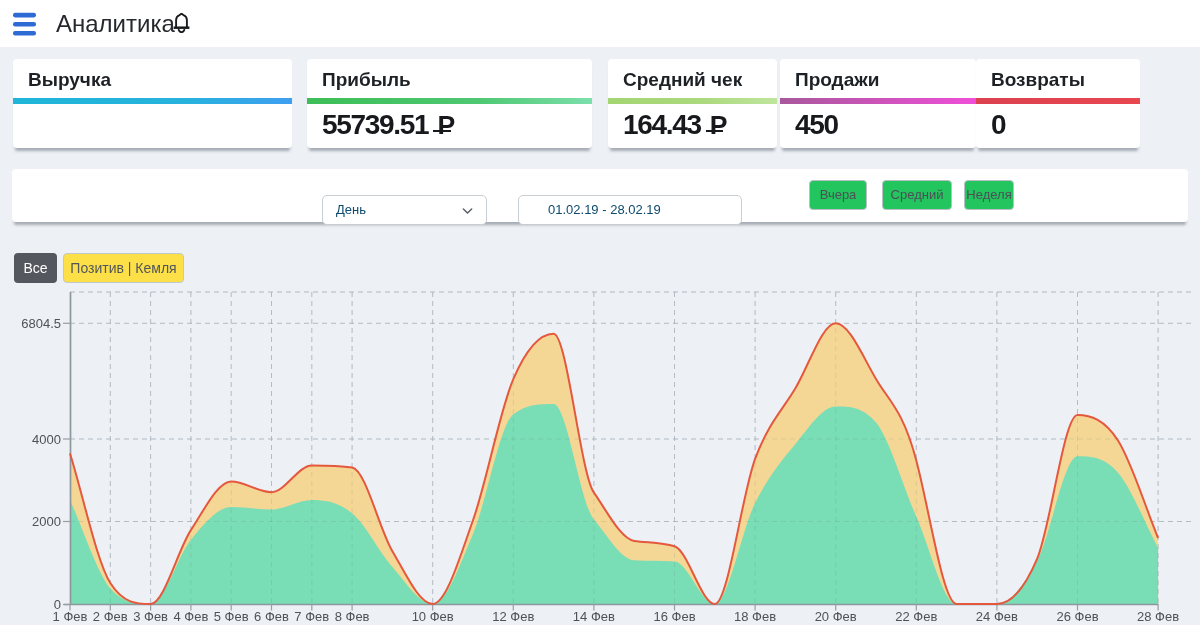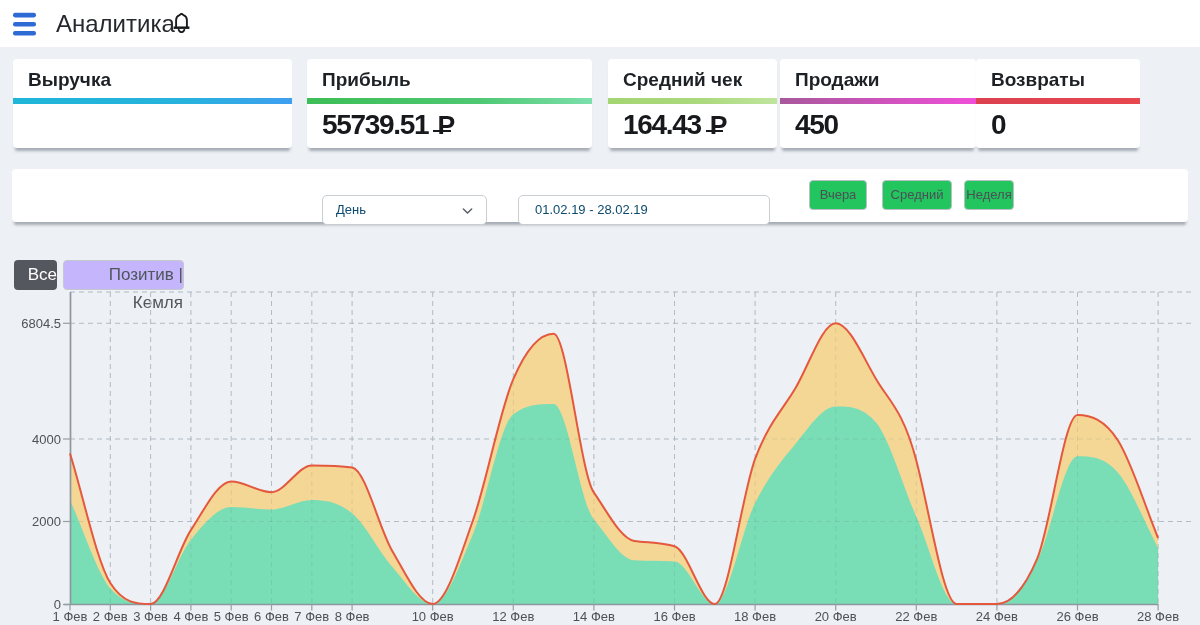--- a/index.html
+++ b/index.html
@@ -12,23 +12,23 @@
 .card { background:#fff; border-radius:4px; top:59px; height:89px; box-shadow:0 5px 3px -2px rgba(108,115,128,0.55);padding-left:13px; }
 .card .t { position:absolute; left:15px; top:9.5px; font-size:19px; font-weight:bold; color:#1d2024; }
 .card .bar { position:absolute; left:0; right:0; top:39px; height:6px; }
 .card .n { position:absolute; left:15px; top:52px; font-size:28px; font-weight:bold; color:#17191d; line-height:28px; letter-spacing:-1.3px; }
 .rub { position:relative; display:inline-block; margin-left:9px; font-size:0.95em; letter-spacing:0; }
 .rub i { position:absolute; font-style:normal; left:-4px; right:4.5px; top:66.5%; height:2.8px; background:#17191d; }
 #fbar { left:12px; top:169px; width:1176px; height:53px; background:#fff; border-radius:4px; box-shadow:0 5px 3px -2px rgba(108,115,128,0.55); }
 #flabel { left:16px; top:0; height:53px; line-height:53px; font-size:12.5px; letter-spacing:0.45px; color:#3a3e43; }
 .fbox { position:absolute; top:12px; height:30px; background:#fff; border:1px solid #c9ced3; border-radius:5px; font-size:13px; color:#0c4a6e; line-height:28px;margin-top:14px; }
 .btn { position:absolute; top:11px; height:30px; background:#22c55e; border:1px solid #b9bfc5; border-radius:4px; font-size:13px; color:#4b5157; text-align:center; line-height:28px; }
-.tab { top:260px; height:30px; border-radius:4px; font-size:17px; text-align:right; line-height:30px; }
+.tab { top:253px; height:30px; border-radius:4px; font-size:14px; text-align:center; line-height:30px; }
 #tab1 { left:14px; width:43px; background:#54575d; color:#fff; }
-#tab2 { left:63px; width:121px; background:#c4b5fd; border:1px solid #c3c8cd; color:#50565c; line-height:28px; }
+#tab2 { left:63px; width:121px; background:#fde047; border:1px solid #c3c8cd; color:#50565c; line-height:28px; }
 #chartwrap { left:0; top:285px; width:1096px; height:340px; }
 </style>
 </head>
 <body>
 <div id="topbar" class="abs"></div>
 <svg class="abs" style="left:13px;top:12px" width="24" height="24" viewBox="0 0 24 24">
     <g fill="#2e6bd4">
       <rect x="0" y="0.8" width="23" height="4.6" rx="2.1"></rect>
       <rect x="0" y="9.9" width="23" height="4.6" rx="2.1"></rect>
       <rect x="0" y="19" width="23" height="4.6" rx="2.1"></rect>
@@ -65,21 +65,21 @@
   <div class="bar" style="background:linear-gradient(90deg,#dc4150,#e8474f)"></div>
   <div class="n">0</div>
 </div>
 
 <div id="fbar" class="abs">
   <div class="fbox" style="left:310px;width:165px;padding-left:13px">День
     <svg style="position:absolute;right:13px;top:12px" width="11" height="6.5" viewBox="0 0 11 7">
         <path d="M1 1 L5.5 5.5 L10 1" fill="none" stroke="#585d63" stroke-width="1.5" stroke-linecap="round"></path>
       </svg>
   </div>
-  <div class="fbox" style="left:506px;width:252px;padding-left:16px">01.02.19 - 28.02.19</div>
+  <div class="fbox" style="left:506px;width:224px;padding-left:29px">01.02.19 - 28.02.19</div>
   <div class="btn" style="left:797px;width:58px">Вчера</div>
   <div class="btn" style="left:870px;width:70px">Средний</div>
   <div class="btn" style="left:952px;width:50px">Неделя</div>
 </div>
 
 <div id="tab1" class="tab abs">Все</div>
 <div id="tab2" class="tab abs">Позитив | Кемля</div>
 
 <div id="chartwrap" class="abs">
 <svg id="chart" width="1200" height="340" viewBox="0 0 1200 340">

